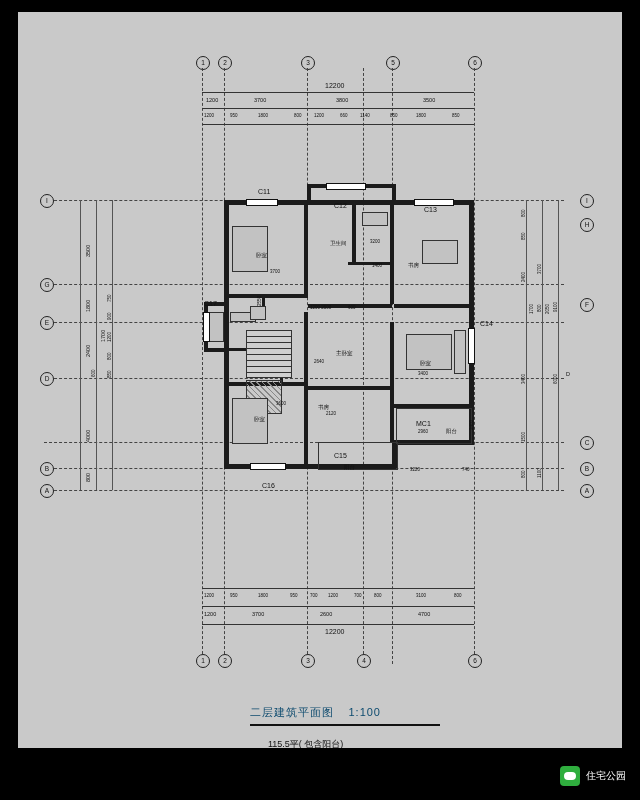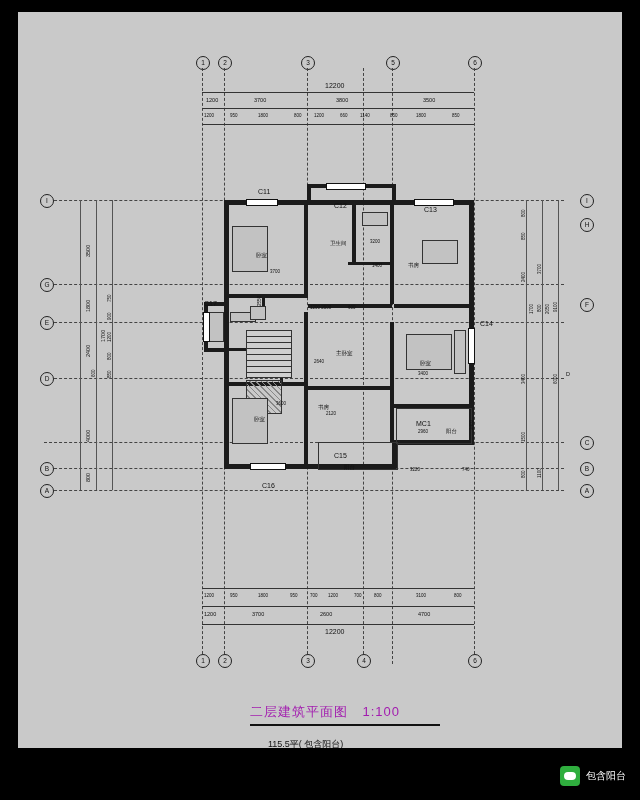--- a/index.html
+++ b/index.html
@@ -11,21 +11,21 @@
   .txt.mini{font-size:4.5px;}
   .hline{position:absolute;height:1px;background:#2a2a2a;}
   .vthin{position:absolute;width:1px;background:#555;}
   .wallh{position:absolute;background:#1b1b1b;}
   .wallv{position:absolute;background:#1b1b1b;}
   .axis-dash{position:absolute;border-top:1px dashed #444;}
   .axis-dashv{position:absolute;border-left:1px dashed #444;}
   .circ{position:absolute;width:12px;height:12px;border:1px solid #222;border-radius:50%;
         font-size:6.5px;line-height:11px;text-align:center;color:#111;background:#c9c9c9;}
   .dimline{position:absolute;height:1px;background:#333;}
-  .title{font-size:13px;color:#a21caf;letter-spacing:1px;}
+  .title{font-size:11px;color:#0c4a6e;letter-spacing:1px;}
   .subt{font-size:9px;color:#111;}
   .note{font-size:7px;color:#111;}
   .footer{position:absolute;left:0;bottom:0;width:640px;height:52px;background:#000;}
   .wxbox{position:absolute;right:14px;bottom:14px;display:flex;align-items:center;gap:6px;}
   .wxicon{width:20px;height:20px;border-radius:4px;background:#2fae3e;position:relative;}
   .wxicon:before{content:"";position:absolute;left:4px;top:6px;width:12px;height:8px;background:#fff;border-radius:5px;}
   .wxlabel{color:#fff;font-size:10px;}
   .stair{position:absolute;background:#cfcfcf;border:1px solid #333;}
   .stair .st{position:absolute;left:0;right:0;height:1px;background:#333;}
   .hatch{position:absolute;background:
@@ -266,15 +266,15 @@
 
   <div class="abs subt" style="left:250px;top:726px;">115.5平( 包含阳台)</div>
   <div class="abs note" style="left:244px;top:742px;">注 1.卫生间比板底降低标高   50.</div>
   <div class="abs note" style="left:258px;top:754px;">2.未标注的门垛均为  120.</div>
 
 </div>
 
 <div class="footer">
   <div class="wxbox">
     <div class="wxicon"></div>
-    <div class="wxlabel">包含阳台</div>
+    <div class="wxlabel">住宅公园</div>
   </div>
 </div>
 
 </body></html>

